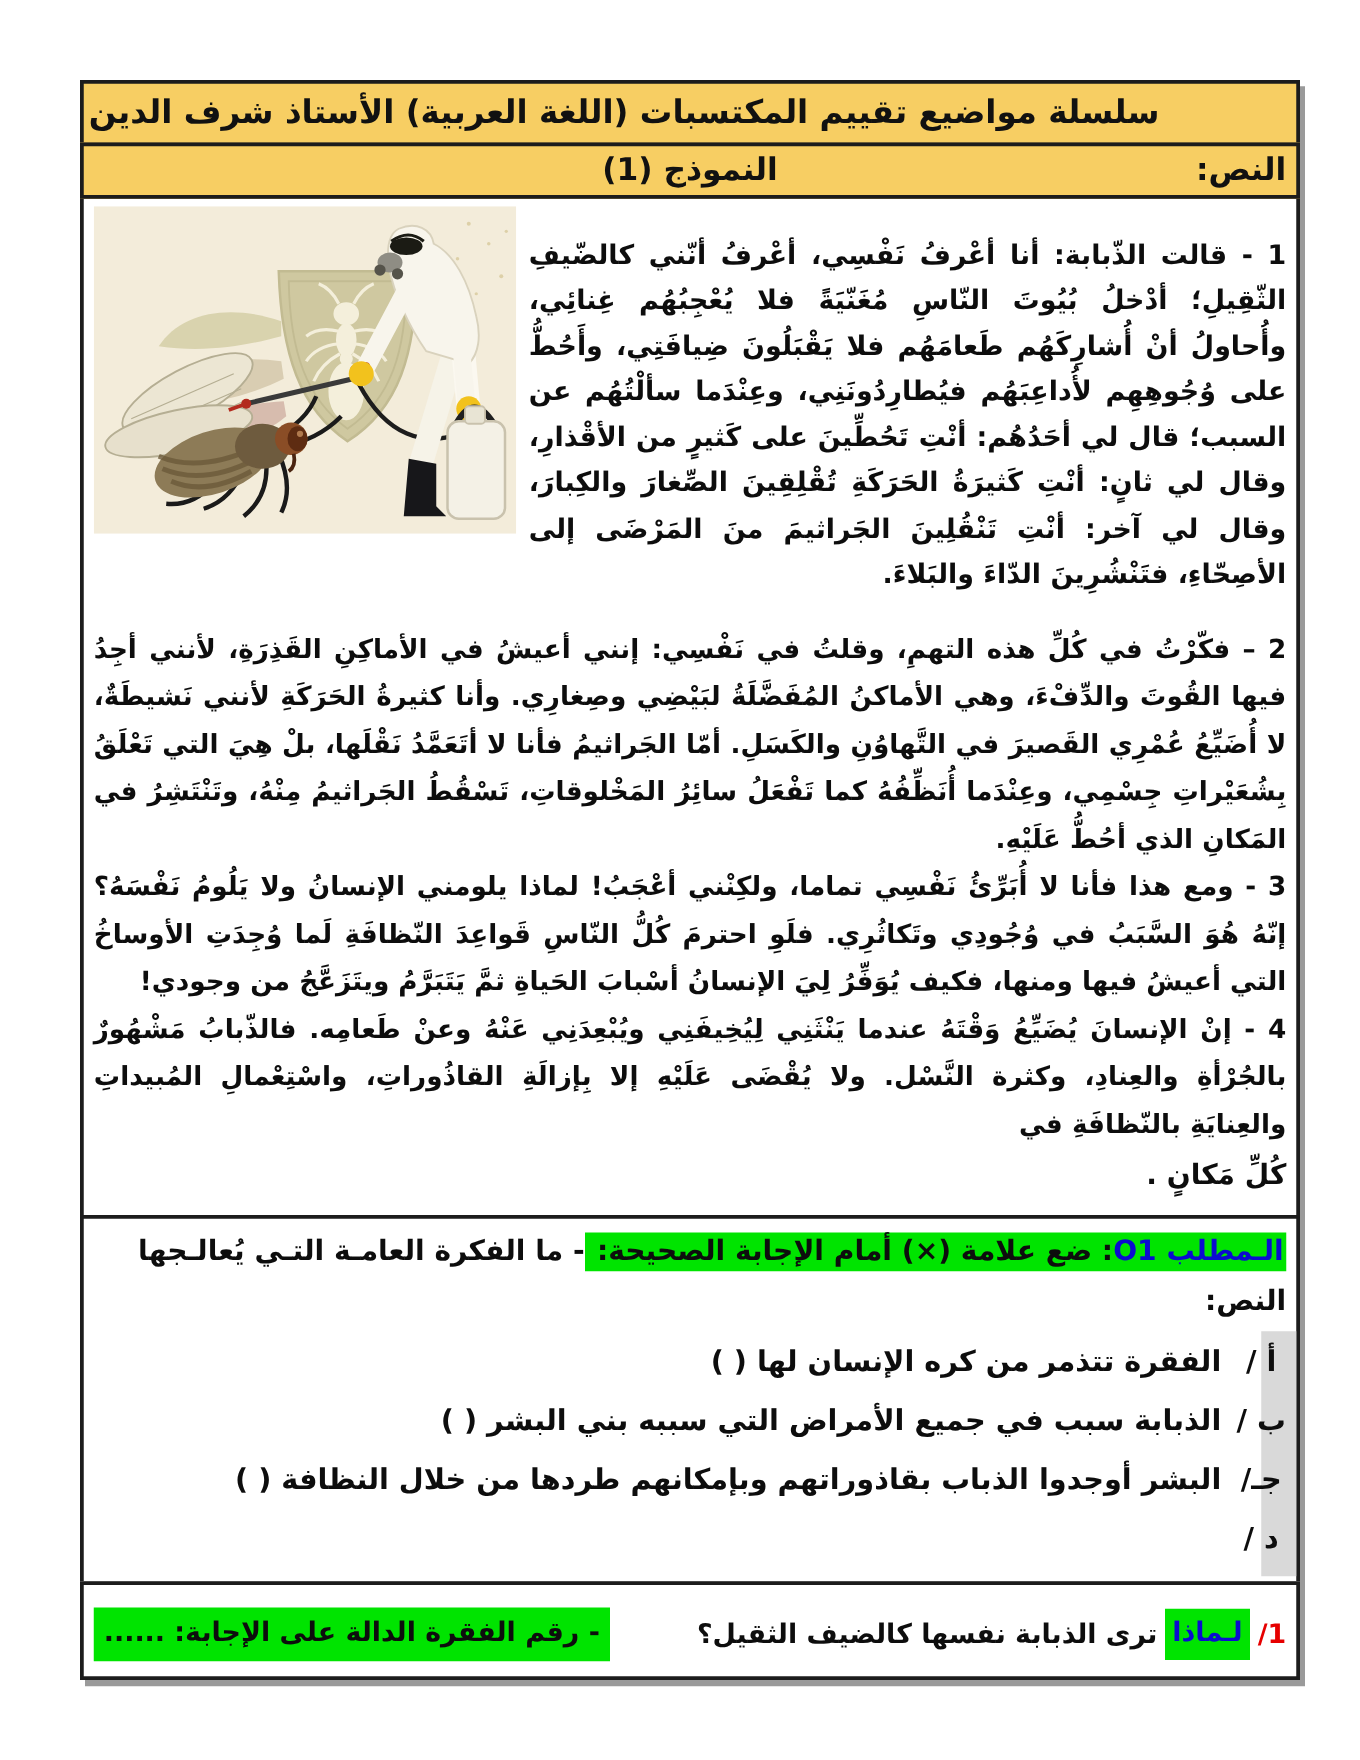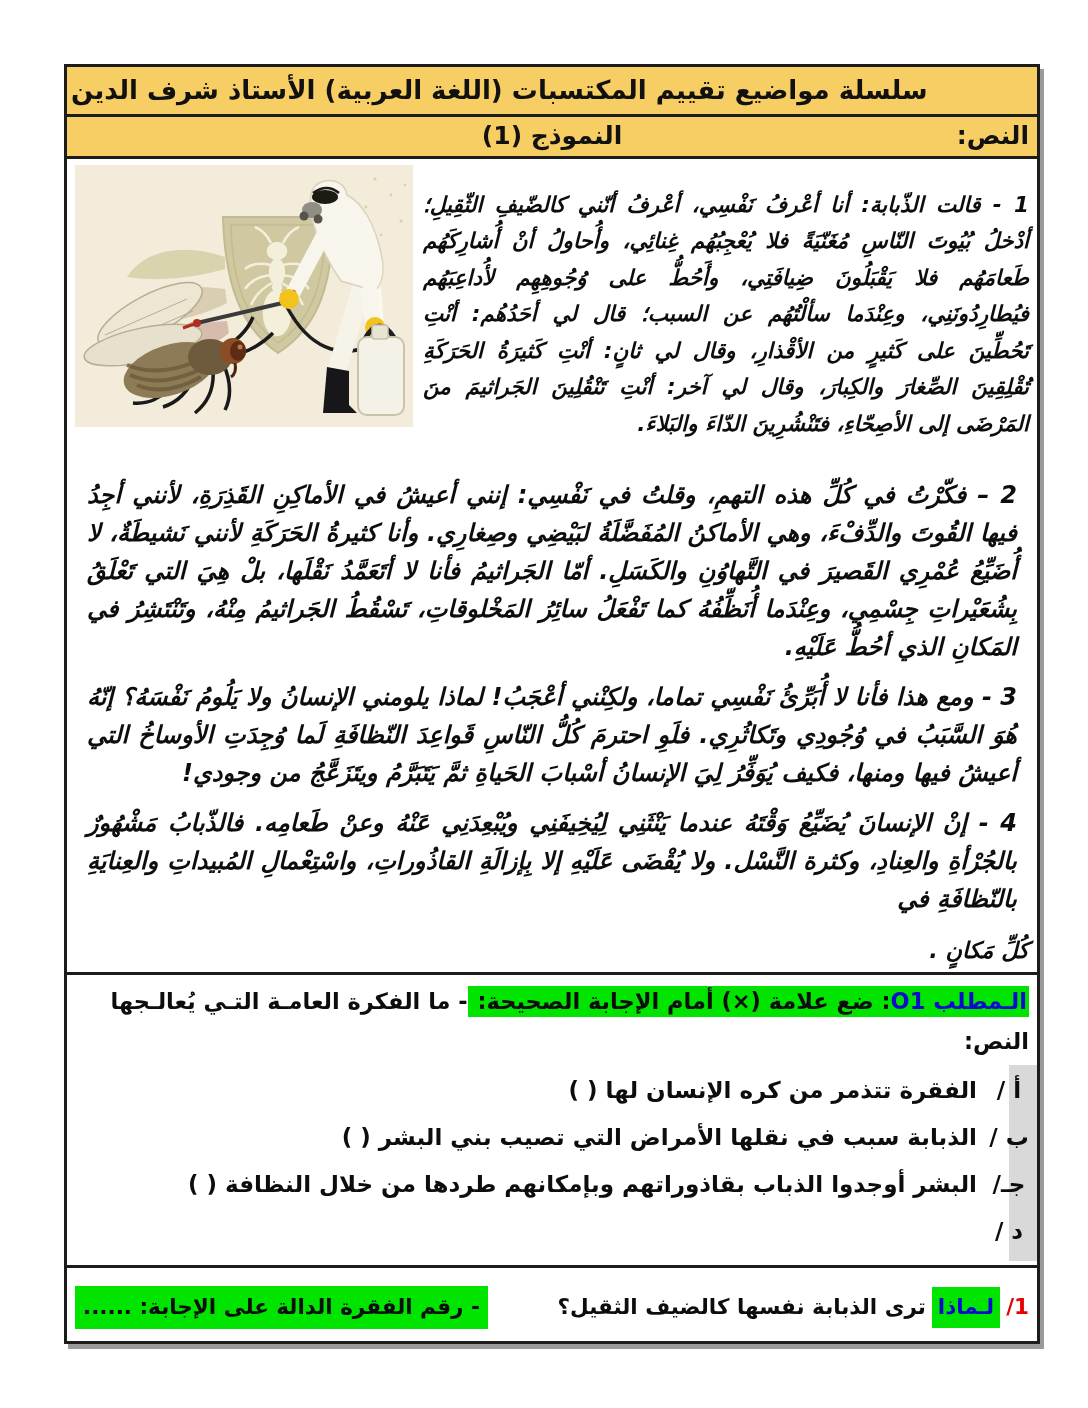--- a/index.html
+++ b/index.html
@@ -6,27 +6,27 @@
   body{width:1088px;height:1408px;font-family:"DejaVu Sans","Liberation Sans",sans-serif;}
   .page{position:absolute;left:64px;top:64px;width:976px;direction:rtl;
         box-shadow:4px 5px 0 #9a9a9a;}
   .sec{border:3px solid #1c1c1c;background:#fff;margin-top:-3px;box-sizing:border-box;}
   .sec:first-child{margin-top:0;}
   .row1{background:#f7ce63;text-align:left;font-size:26px;font-weight:bold;color:#111;
         padding:8px 4px 9px;}
   .row2{background:#f7ce63;position:relative;text-align:center;font-size:25px;font-weight:bold;
         color:#111;padding:4px 0 6px;}
   .row2 .nass{position:absolute;right:8px;top:4px;}
-  .textsec{padding:2px 8px 2px;font-style:italic;}
+  .textsec{padding:2px 8px 12px;}
   .topflex{display:flex;gap:10px;align-items:flex-start;}
   .p1{flex:1;font-size:21.5px;font-weight:bold;line-height:36.5px;text-align:justify;
       padding-top:4px;color:#0d0d0d;}
   .figurebox{flex:0 0 338px;padding-top:4px;}
-  .para{font-size:24px;font-weight:bold;line-height:38px;text-align:justify;color:#0d0d0d;
-        margin:12px;}
+  .para{font-size:21px;font-weight:bold;line-height:38px;text-align:justify;color:#0d0d0d;
+        margin:0;}
   .lastline{display:flex;align-items:center;gap:42px;font-size:22.5px;font-weight:bold;
             line-height:40px;color:#0d0d0d;margin-top:2px;}
   .source{background:#ffff00;font-weight:500;font-size:19px;color:#1c1c30;padding:3px 10px;}
   .qhead{font-size:22.5px;font-weight:bold;color:#0d0d0d;line-height:40px;}
   .hl{background:#00e400;padding:2px 2px 3px;}
   .bluelab{color:#0b0bd0;}
   .q1pad{padding:6px 8px 10px;}
   .q1opts{position:relative;margin-top:6px;}
   .q1opts .strip{position:absolute;top:-2px;bottom:-6px;right:-8px;width:28px;background:#d9d9d9;}
   .optrow{position:relative;display:flex;gap:12px;font-size:23px;font-weight:bold;color:#0d0d0d;
@@ -144,21 +144,21 @@
       <span>- ما الفكرة العامـة التـي يُعالـجها النص:</span>
     </div>
     <div class="q1opts">
       <div class="strip"></div>
       <div class="optrow">
         <span class="letter">أ /</span>
         <span>الفقرة تتذمر من كره الإنسان لها ( )</span>
       </div>
       <div class="optrow">
         <span class="letter">ب /</span>
-        <span>الذبابة سبب في نقلها الأمراض التي تصيب بني البشر ( )</span>
+        <span>الذبابة سبب في جميع الأمراض التي سببه بني البشر ( )</span>
       </div>
       <div class="optrow">
         <span class="letter">جـ/</span>
         <span>البشر أوجدوا الذباب بقاذوراتهم وبإمكانهم طردها من خلال النظافة ( )</span>
       </div>
       <div class="optrow">
         <span class="letter">د /</span>
       </div>
     </div>
   </div>

